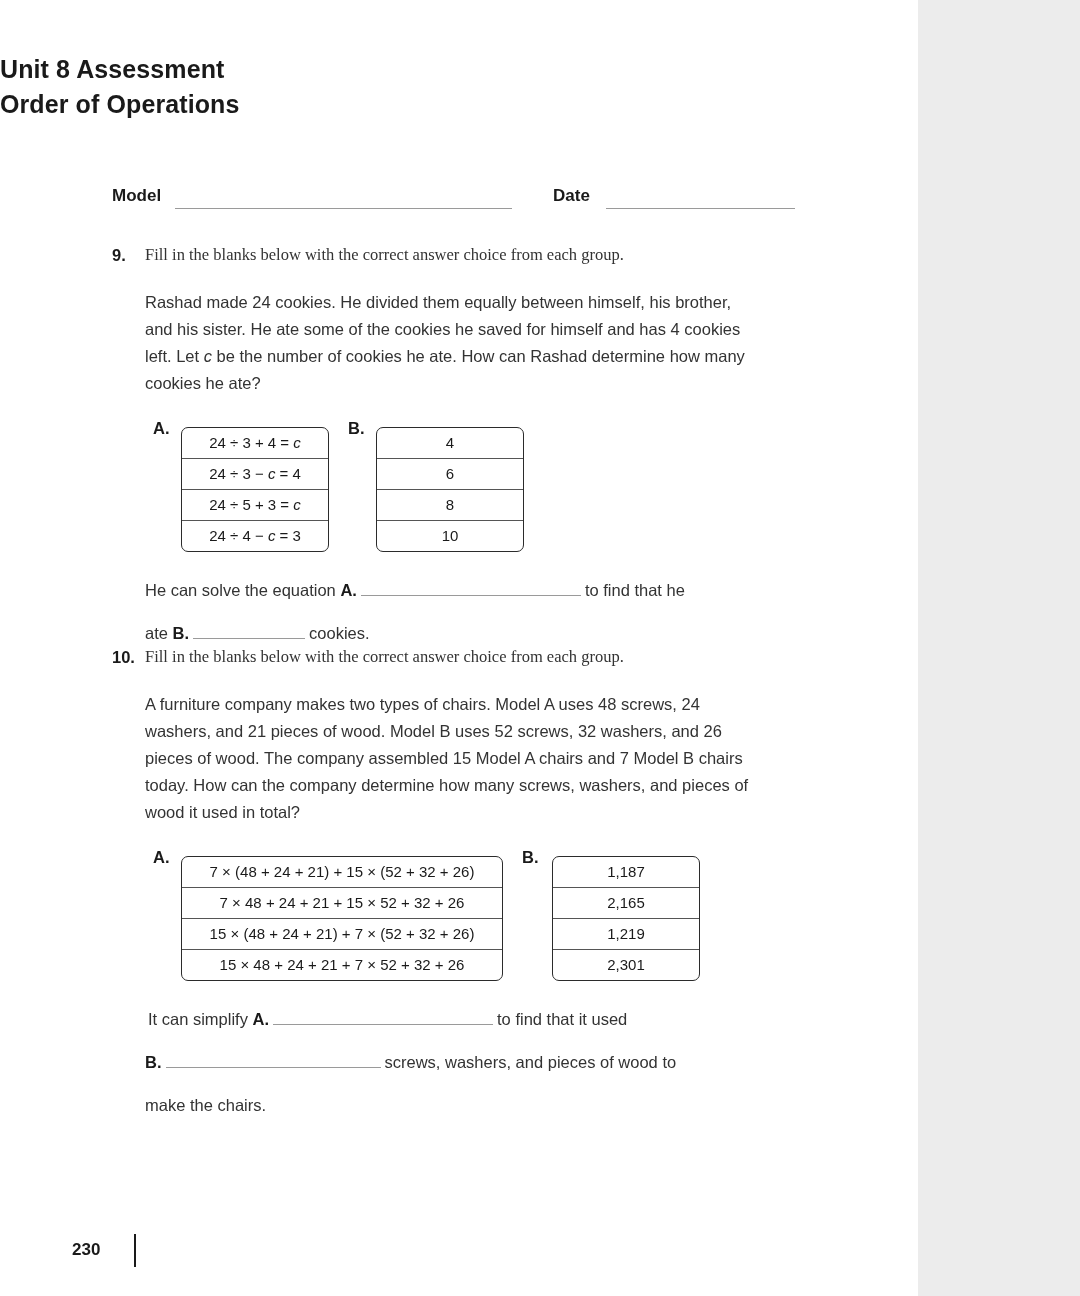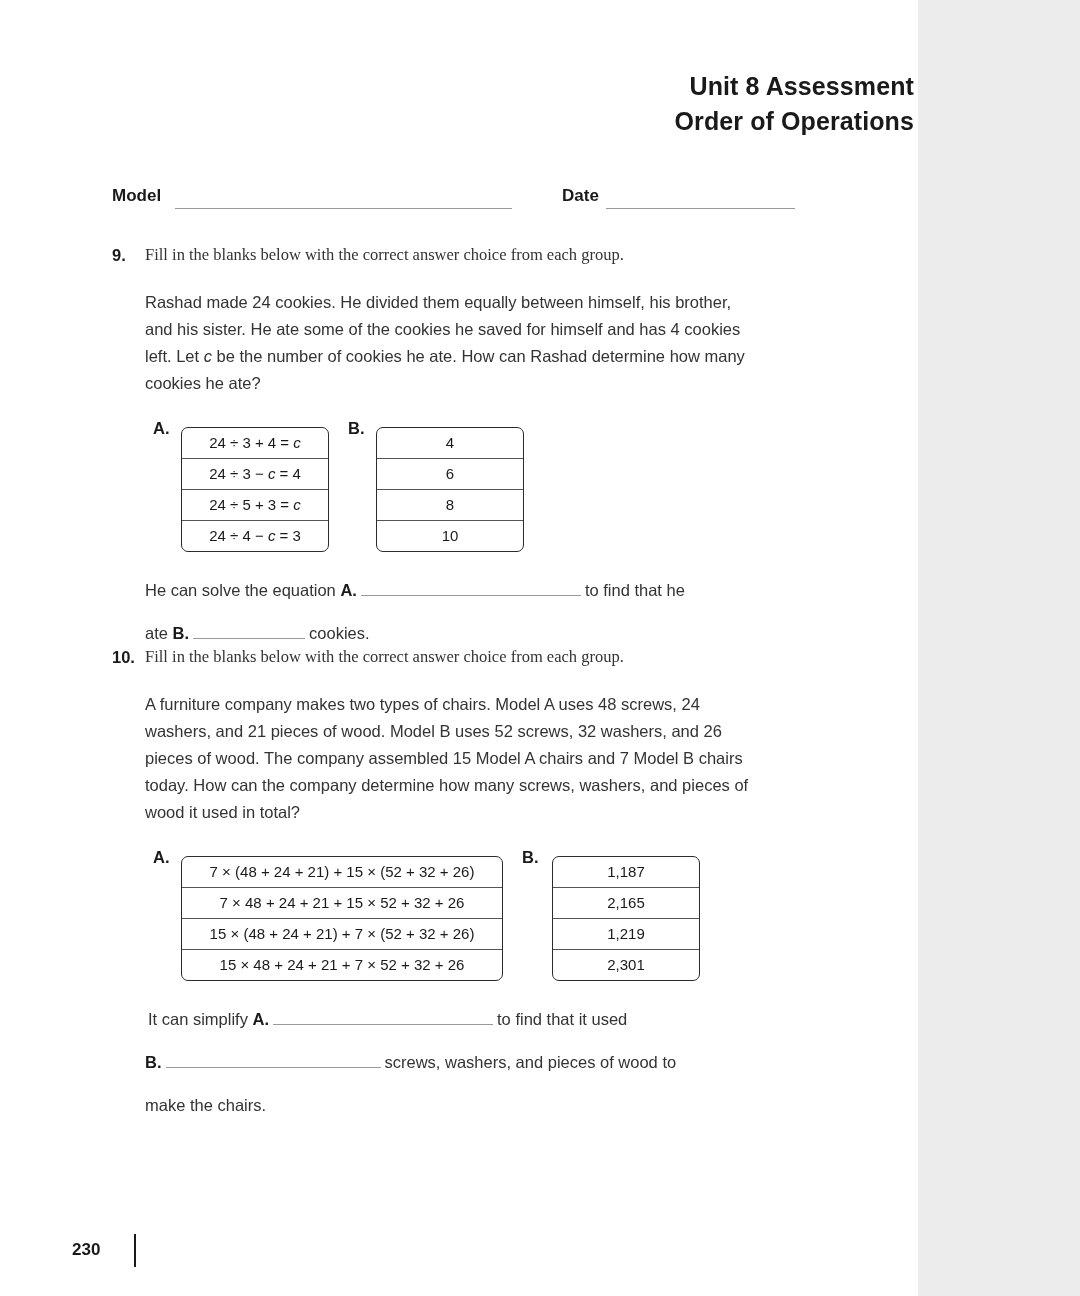--- a/index.html
+++ b/index.html
@@ -28,23 +28,23 @@
     top: 0;
     width: 162px;
     height: 1296px;
     background: #ececec;
   }
 
   
   .title-block {
     position: absolute;
     left: 0;
-    top: 69px;
+    top: 52px;
     width: 914px;
-    text-align: right;
+    text-align: left;
   }
   .title-line {
     font-size: 25px;
     font-weight: bold;
     color: #1a1a1a;
     letter-spacing: 0.1px;
     line-height: 35px;
   }
 
   
@@ -56,21 +56,21 @@
     height: 28px;
   }
   .nd-label {
     position: absolute;
     font-size: 17px;
     font-weight: bold;
     color: #1a1a1a;
     top: 0;
   }
   .nd-label.name { left: 0; }
-  .nd-label.date { left: 450px; }
+  .nd-label.date { left: 441px; }
   .nd-rule {
     position: absolute;
     border-bottom: 1.3px solid #9a9a9a;
     top: 22px;
   }
   .nd-rule.name { left: 63px; width: 337px; }
   .nd-rule.date { left: 494px; width: 189px; }
 
   
   .q {

